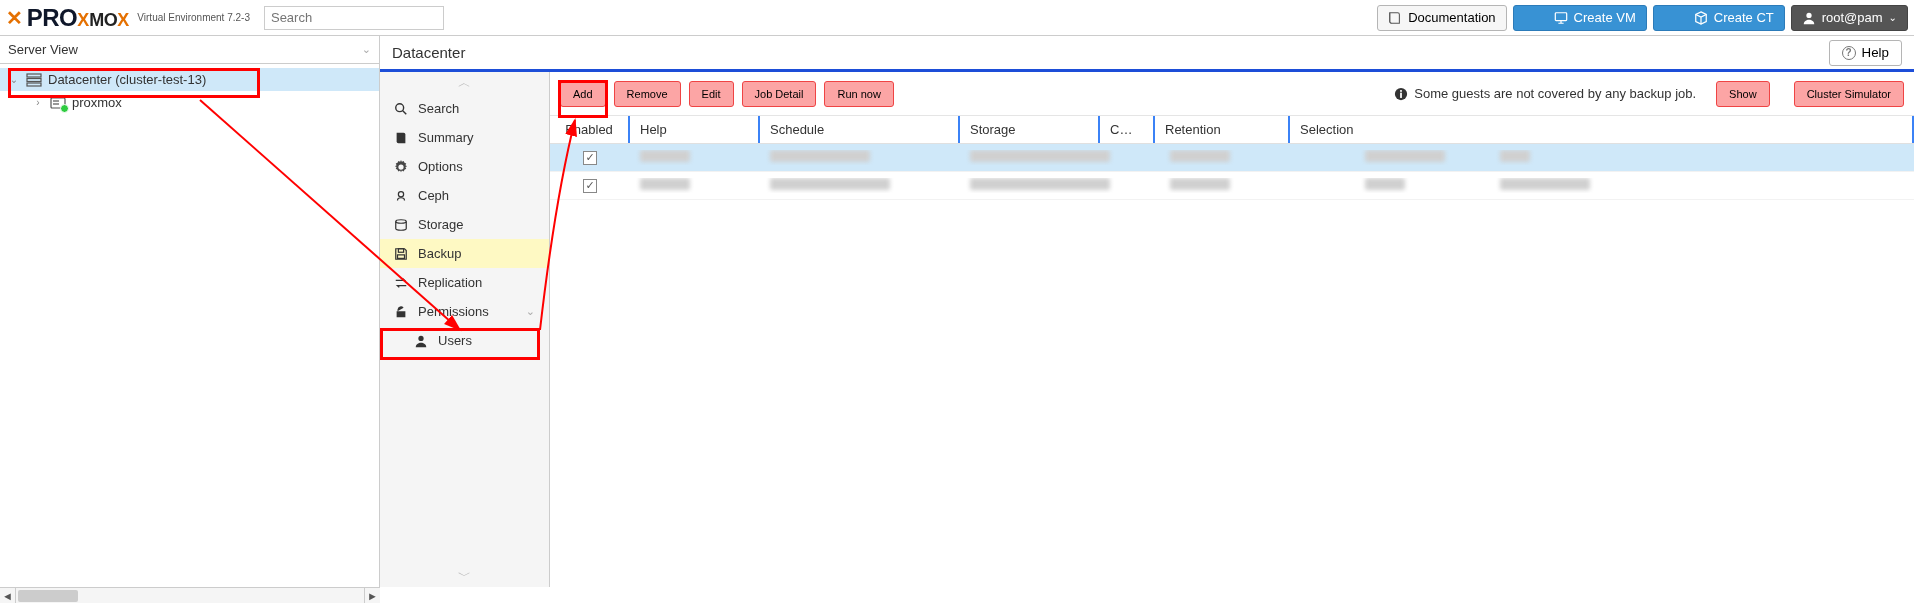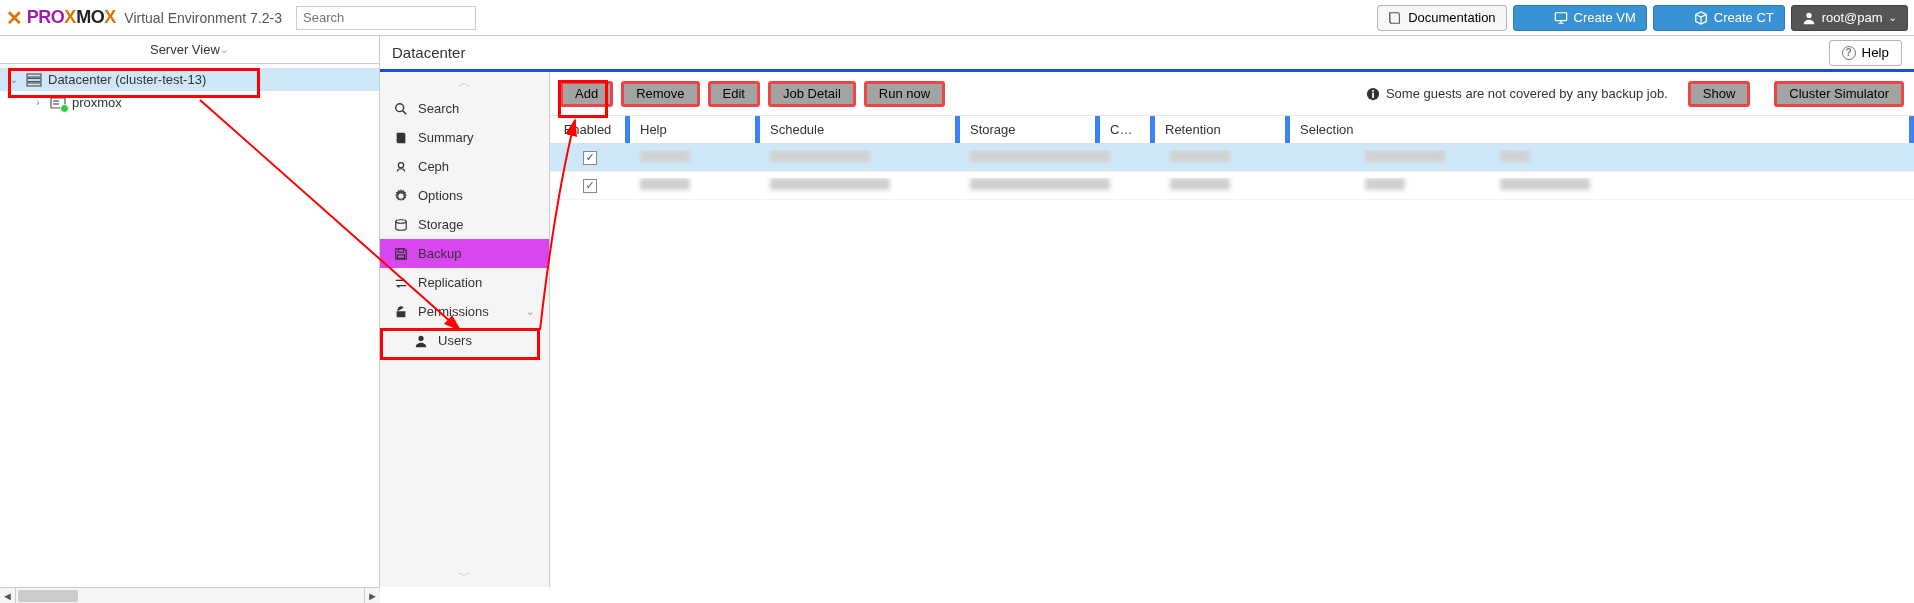--- a/index.html
+++ b/index.html
@@ -2,64 +2,64 @@
 <html><head>
 <meta charset="utf-8">
 <style>
   * { box-sizing: border-box; margin: 0; padding: 0; }
   body { font-family: "Helvetica Neue", Arial, sans-serif; font-size: 13px; color: #333; background: #fff; width: 1914px; height: 603px; overflow: hidden; }
 
   
   .topbar { height: 36px; background: #fff; border-bottom: 1px solid #ccc; display: flex; align-items: center; padding: 0 6px; gap: 6px; }
   .logo { display: flex; align-items: center; gap: 4px; font-weight: bold; }
   .logo .x { font-size: 20px; font-weight: 800; color: #e57000; }
-  .logo .pro { font-size: 18px; color: #a21caf; font-weight: 800; letter-spacing: -0.5px;}
+  .logo .pro { font-size: 24px; color: #0f172a; font-weight: 800; letter-spacing: -0.5px;}
   .logo .x2 { font-size: 18px; color: #e57000; font-weight: 800;}
   .logo .mo { font-size: 18px; color: #222; font-weight: 800; letter-spacing:-0.5px;}
-  .ve-label { font-size: 14px; color: #555; margin-left: 2px; }
+  .ve-label { font-size: 10px; color: #555; margin-left: 2px; }
   .search-box { margin-left: 8px; width: 180px; height: 24px; border: 1px solid #ccc; padding: 2px 6px; font-size: 13px; color: #888; background:#fff; }
   .spacer { flex: 1; }
   .hbtn { height: 26px; border: 1px solid #b5b5b5; background: #f6f6f6; border-radius: 3px; padding: 0 10px; display: inline-flex; align-items:center; gap:6px; font-size:13px; cursor:pointer; }
   .hbtn.blue { background:#3892d4; border-color:#2b7bb9; color:#fff;padding-left:40px; }
   .hbtn.dark { background:#555; border-color:#444; color:#fff; }
   .hbtn .ic { display:inline-block; width:14px; height:14px; }
   .col-left { width: 380px; border-right:1px solid #ccc; display:flex; flex-direction:column; }
-  .server-view-hdr { height:28px; border-bottom:1px solid #ccc; display:flex; align-items:center; justify-content:center; padding:0 8px; font-size:13px; color:#333; }
+  .server-view-hdr { height:28px; border-bottom:1px solid #ccc; display:flex; align-items:center; justify-content:space-between; padding:0 8px; font-size:13px; color:#333; }
   .tree { flex:1; padding:4px 0; font-size:13px; }
   .tree-item { display:flex; align-items:center; gap:6px; padding:4px 8px 4px 8px; cursor:pointer; }
   .tree-item.selected { background:#cfe8f9;}
   .tree-item .chev { width:12px; text-align:center; color:#888; font-size:10px; }
   .tree-item.level1 { padding-left: 32px; }
   .tree-icon { width:16px; height:14px; display:inline-flex; align-items:center; justify-content:center;}
   .tree-icon.dc svg{ color:#555;}
   .tree-icon.node { position:relative; }
   .tree-icon.node svg{ color:#555;}
   .tree-icon.node .badge-ok{ position:absolute; right:-3px; bottom:-3px; width:9px; height:9px; border-radius:50%; background:#2ecc40; border:1px solid #fff;}
 
   .col-mid { width: 170px; background:#f5f5f5; border-right:1px solid #ccc; display:flex; flex-direction:column;}
   
 
   .arrow-up, .arrow-down { height:22px; display:flex; align-items:center; justify-content:center; color:#bbb; cursor:pointer; }
   .menu { flex:1; }
   .menu-item { display:flex; align-items:center; gap:10px; padding:7px 14px; cursor:pointer; font-size:13px; color:#333; }
-  .menu-item.selected { background:#d946ef; }
+  .menu-item.selected { background:#fef9c3; }
   .menu-item.sub { padding-left: 34px; }
   .menu-item .mi-ic { width:14px; height:14px; color:#444; display:inline-flex; align-items:center; justify-content:center;}
   .menu-item .mi-ic svg { width:14px; height:14px; }
   .menu-item .expand-ic { margin-left:auto; color:#aaa; font-size:11px;}
 
   .col-right { flex:1; display:flex; flex-direction:column; }
   .right-toolbar { height: 44px; border-bottom: 1px solid #e5e5e5; display:flex; align-items:center; gap:8px; padding: 0 10px; }
-  .tbtn { height: 26px; border:3px solid #ef4444; background:#a3a3a3; border-radius:3px; padding:0 12px; font-size:13px; cursor:pointer; }
+  .tbtn { height: 26px; border:1px solid #ef4444; background:#fca5a5; border-radius:3px; padding:0 12px; font-size:11px; cursor:pointer; }
   .warn-msg { display:flex; align-items:center; gap:6px; color:#333; margin-left:auto; }
   .warn-ic{ width:14px;height:14px; color:#333;}
   .help-btn { height:26px; border:1px solid #b5b5b5; background:#fff; border-radius:3px; padding:0 12px; display:inline-flex; align-items:center; gap:6px; cursor:pointer; }
 
   .grid-header { display:flex; height:28px; border-bottom:1px solid #e0e0e0; align-items:center; font-size:13px; color:#333; }
-  .gh-cell { padding:0 10px; border-right:5px solid #3b82f6; height:100%; display:flex; align-items:center; }
+  .gh-cell { padding:0 10px; border-right:2px solid #3b82f6; height:100%; display:flex; align-items:center; }
   .grid-body .row { display:flex; height:28px; align-items:center; border-bottom:1px solid #f2f2f2;}
   .grid-body .row.selected { background:#cfe8f9; }
   .cell { padding:0 10px; overflow:hidden;}
   .blurbox { display:inline-block; height:12px; background:#d0d0d0; filter: blur(2px); border-radius:2px; }
   .chk { width:14px; height:14px; border:1px solid #888; background:#fff; display:inline-flex; align-items:center; justify-content:center; color:#555; font-size:11px; }
 
   
   .c-en { width:80px; justify-content:center;}
   .c-node { width:130px;}
   .c-sch { width:200px;}
@@ -191,34 +191,34 @@
           <div class="menu-item">
             <span class="mi-ic">
                 <svg viewBox="0 0 16 16" fill="#333">
                   <path d="M3 2h8a2 2 0 012 2v10H5a2 2 0 01-2-2V2z"></path>
                 </svg>
               </span>
             <span>Summary</span>
           </div>
           <div class="menu-item">
             <span class="mi-ic">
+                <svg viewBox="0 0 16 16" fill="#333">
+                  <path d="M8 5a3 3 0 100 6 3 3 0 000-6zM8 0l1 2 2-1 1 2 2 1-1 2 2 1-2 1 1 2-2 1-1 2-2-1-1 2-1-2-2 1-1-2-2-1 1-2-2-1 2-1-1-2 2-1 1-2 2 1z" opacity="0.9"></path>
+                </svg>
+              </span>
+            <span>Options</span>
+          </div>
+          <div class="menu-item">
+            <span class="mi-ic">
                 <svg viewBox="0 0 16 16" fill="none" stroke="#333" stroke-width="1.4">
                   <circle cx="8" cy="6" r="3"></circle>
                   <path d="M4 13c0-2 2-3 4-3s4 1 4 3"></path>
                 </svg>
               </span>
             <span>Ceph</span>
-          </div>
-          <div class="menu-item">
-            <span class="mi-ic">
-                <svg viewBox="0 0 16 16" fill="#333">
-                  <path d="M8 5a3 3 0 100 6 3 3 0 000-6zM8 0l1 2 2-1 1 2 2 1-1 2 2 1-2 1 1 2-2 1-1 2-2-1-1 2-1-2-2 1-1-2-2-1 1-2-2-1 2-1-1-2 2-1 1-2 2 1z" opacity="0.9"></path>
-                </svg>
-              </span>
-            <span>Options</span>
           </div>
           <div class="menu-item">
             <span class="mi-ic">
                 <svg viewBox="0 0 16 16" fill="none" stroke="#333" stroke-width="1.4">
                   <ellipse cx="8" cy="4" rx="6" ry="2"></ellipse>
                   <path d="M2 4v8c0 1 3 2 6 2s6-1 6-2V4"></path>
                 </svg>
               </span>
             <span>Storage</span>
           </div>

